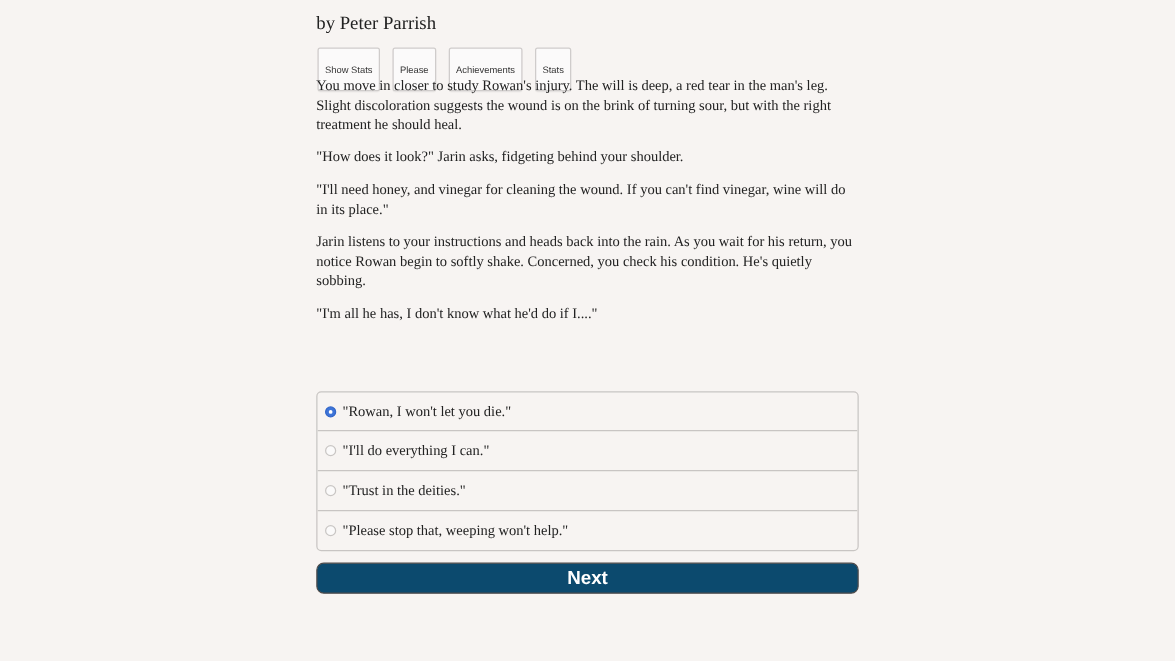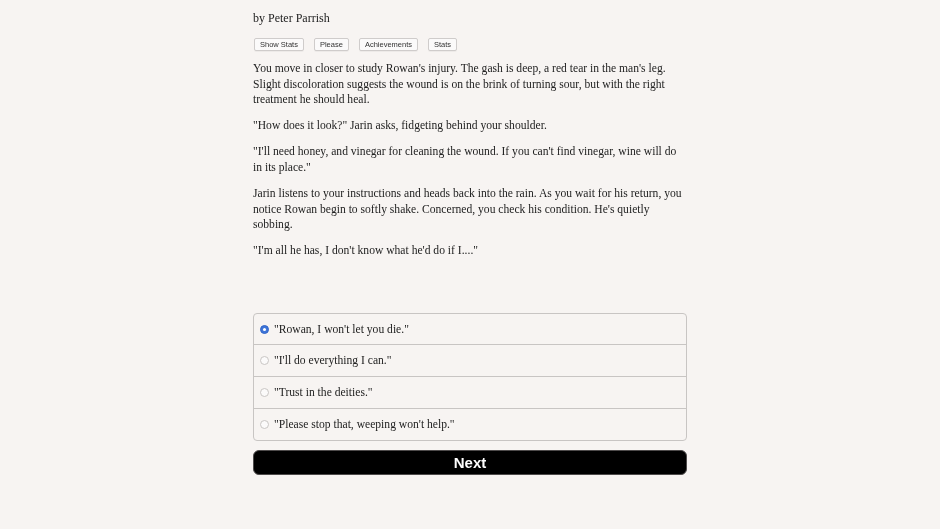--- a/index.html
+++ b/index.html
@@ -12,33 +12,33 @@
     }
     .container {
       position: absolute; left: 253px; top: 0; width: 434px;
     }
     .title {
       position: absolute; top: -22px; left: 0;
       font-size: 22px; color: #222; white-space: nowrap;
     }
     .byline {
       position: absolute; top: 11px; left: 0;
-      font-size: 12px; color: #222;
+      font-size: 15px; color: #222;
     }
     .toolbar {
       position: absolute; top: 38px; left: 1px;
       display: flex; gap: 10px;
     }
     .tb-btn {
       font-family: "Liberation Sans", "DejaVu Sans", sans-serif;
       font-size: 7.5px; color: #333;
       background: #fbfafa;
       border: 1px solid #cfcccb;
       border-radius: 2px;
-      padding: 1px 5px;
+      padding: 12px 5px;
       line-height: 9px;
       cursor: pointer;
       box-shadow: 0 1px 0 rgba(0,0,0,0.04);
     }
     .story {
       position: absolute; top: 61px; left: 0; width: 434px;
       font-size: 11.6px; line-height: 15.6px;
     }
     .story p { margin: 0 0 10.5px 0; }
     .choices {
@@ -69,21 +69,21 @@
       background: #3d74d8;
       border-color: #3467c8;
     }
     .radio.checked::after {
       content: ""; position: absolute;
       width: 3px; height: 3px; border-radius: 50%;
       background: #fff; left: 2px; top: 2px;
     }
     .next-btn {
       position: absolute; top: 450px; left: 0; width: 434px; height: 25px;
-      background: #000000;
+      background: #0c4a6e;
       border: 1px solid #4e4b4b;
       border-radius: 6px;
       color: #fff;
       font-family: "Liberation Sans", "DejaVu Sans", sans-serif;
       font-weight: bold; font-size: 15px;
       display: flex; align-items: center; justify-content: center;
       box-sizing: border-box;
       cursor: pointer;
     }
   </style>
@@ -95,21 +95,21 @@
   <div class="byline">by Peter Parrish</div>
 
   <div class="toolbar">
     <button class="tb-btn">Show Stats</button>
     <button class="tb-btn">Please</button>
     <button class="tb-btn">Achievements</button>
     <button class="tb-btn">Stats</button>
   </div>
 
   <div class="story">
-    <p>You move in closer to study Rowan's injury. The gash is deep, a red tear in the man's leg. Slight discoloration suggests the wound is on the brink of turning sour, but with the right treatment he should heal.</p>
+    <p>You move in closer to study Rowan's injury. The will is deep, a red tear in the man's leg. Slight discoloration suggests the wound is on the brink of turning sour, but with the right treatment he should heal.</p>
     <p>"How does it look?" Jarin asks, fidgeting behind your shoulder.</p>
     <p>"I'll need honey, and vinegar for cleaning the wound. If you can't find vinegar, wine will do in its place."</p>
     <p>Jarin listens to your instructions and heads back into the rain. As you wait for his return, you notice Rowan begin to softly shake. Concerned, you check his condition. He's quietly sobbing.</p>
     <p>"I'm all he has, I don't know what he'd do if I...."</p>
   </div>
 
   <div class="choices">
     <div class="choice">
       <span class="radio checked"></span>
       <span>"Rowan, I won't let you die."</span>

